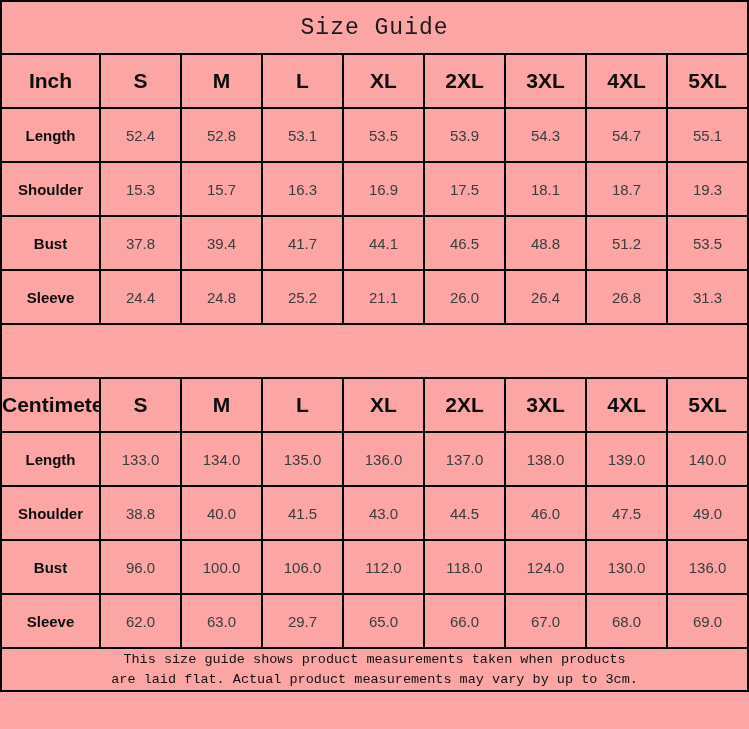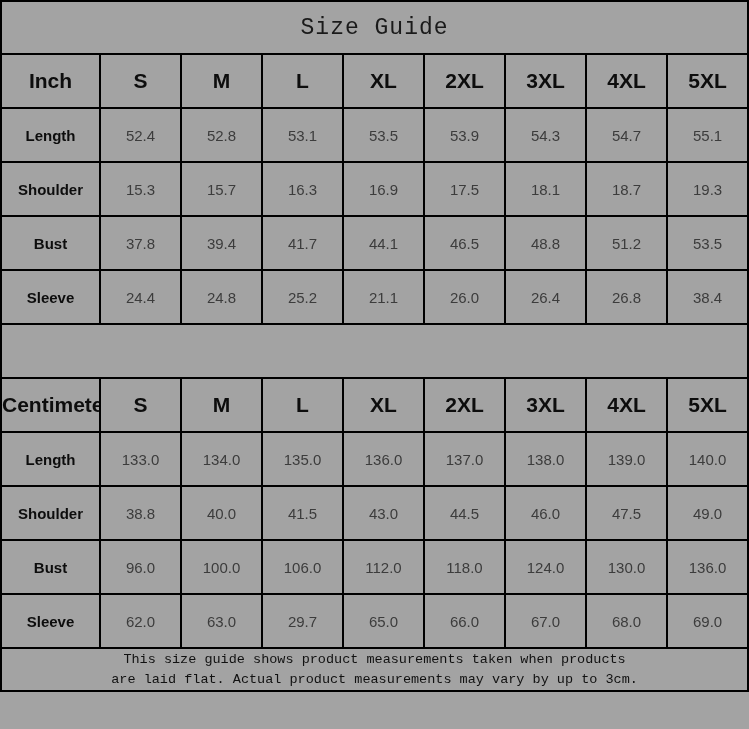--- a/index.html
+++ b/index.html
@@ -1,19 +1,19 @@
 <!DOCTYPE html>
 <html><head>
 <meta charset="utf-8">
 <style>
   html, body { margin: 0; padding: 0; background: #ffffff; }
   .page {
     width: 749px;
     height: 729px;
-    background: #a3a3a3;
+    background: #fca5a5;
     font-family: "Liberation Sans", sans-serif;
     box-sizing: border-box;
   }
   table.size-guide {
     border-collapse: collapse;
     table-layout: fixed;
     width: 749px;
   }
   table.size-guide td {
     border: 2px solid #000000;
@@ -126,21 +126,21 @@
     </tr>
     <tr>
       <td class="lbl">Sleeve</td>
       <td class="val">24.4</td>
       <td class="val">24.8</td>
       <td class="val">25.2</td>
       <td class="val">21.1</td>
       <td class="val">26.0</td>
       <td class="val">26.4</td>
       <td class="val">26.8</td>
-      <td class="val">38.4</td>
+      <td class="val">31.3</td>
     </tr>
 
     <tr>
       <td colspan="9" class="gap-cell"></td>
     </tr>
 
     <tr>
       <td class="hd">Centimeter</td>
       <td class="hd">S</td>
       <td class="hd">M</td>

